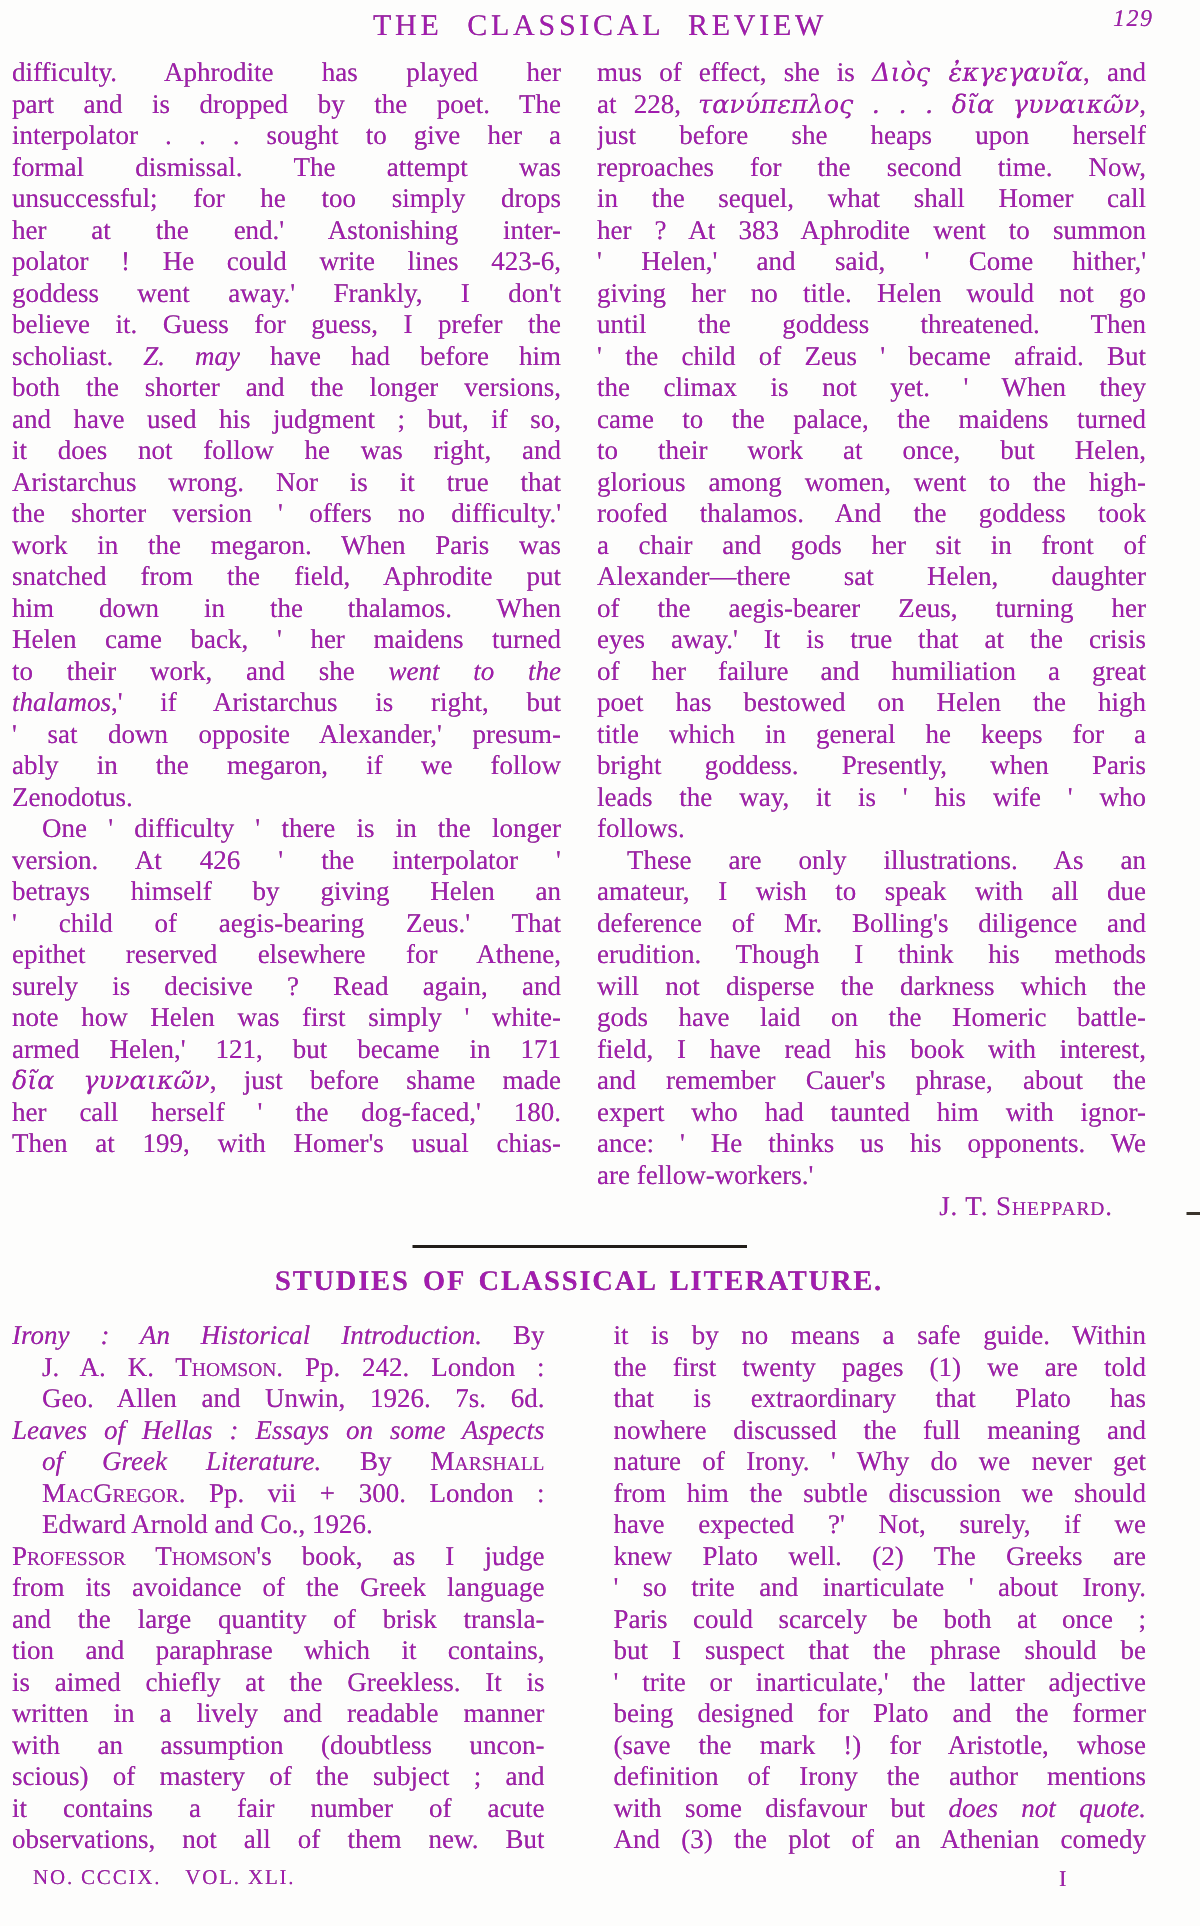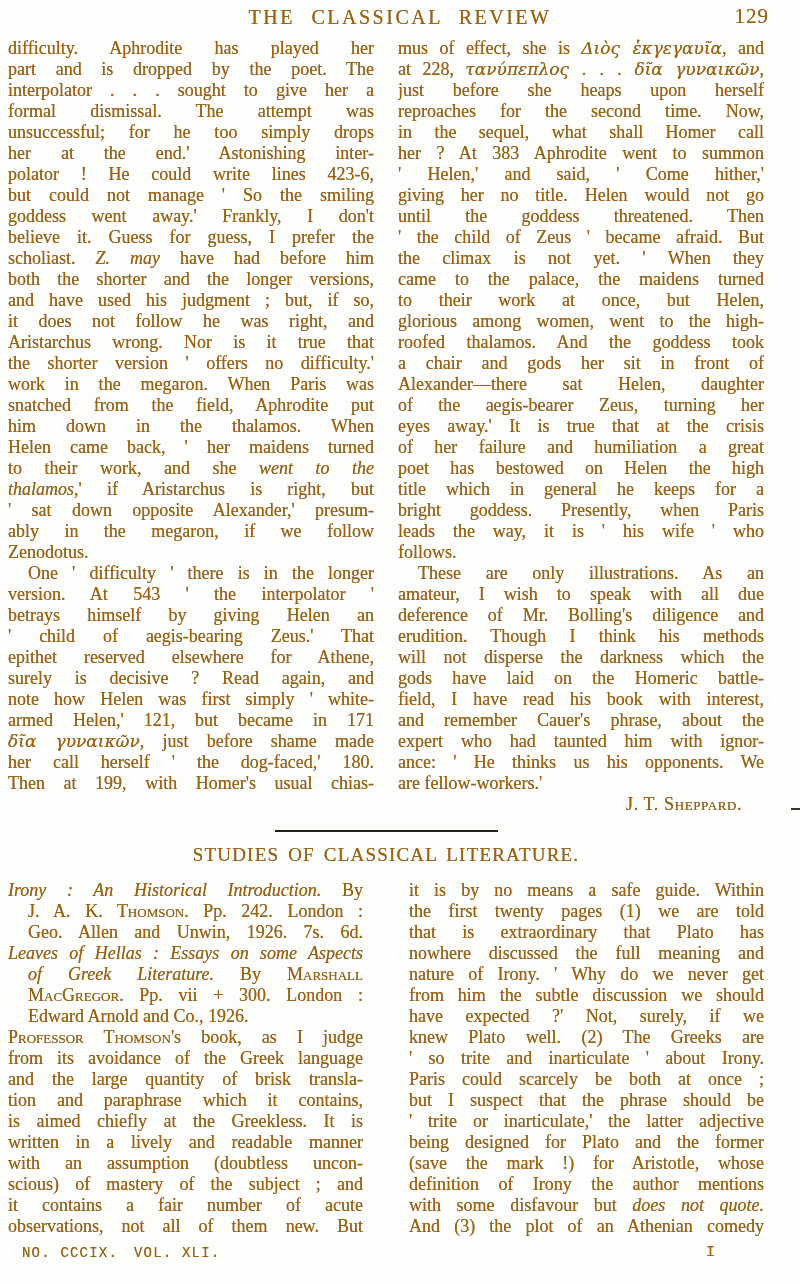--- a/index.html
+++ b/index.html
@@ -1,30 +1,30 @@
 <!DOCTYPE html>
 <html><head>
 <meta charset="utf-8">
 <style>
   html,body { margin:0; padding:0; }
   .page {
     position: relative;
     width: 800px; height: 1284px;
     background: #fdfdfc;
     font-family: "Liberation Serif", serif;
-    color: #a16207;
+    color: #a21caf;
     overflow: hidden;
     text-shadow: 0 0 0.4px rgba(25,18,10,0.55);
   }
   .pg-header { position: relative; height: 24px; padding-top: 5px; }
   .pg-title {
     text-align: center; font-size: 20px; line-height: 24px;
     letter-spacing: 2.5px; word-spacing: 9px;
   }
-  .pg-number { position: absolute; top: 4px; right: 31px; font-size: 21px; letter-spacing: 1px; }
+  .pg-number { position: absolute; top: 4px; right: 31px; font-size: 16px; letter-spacing: 1px; font-style: italic; }
 
   .textblock { margin-left: 8px; width: 756px; }
   .cols { display: flex; gap: 24px; }
   .cols.a1 { margin-top: 9px; }
   .cols.a2 { margin-top: 14px; gap: 46px; }
   .col { width: 366px; }
 
   .ln {
     height: 21px; line-height: 21px; font-size: 18px;
     text-align: justify; text-align-last: justify;
@@ -35,26 +35,26 @@
   .ln.first { text-indent: 20px; }
   .ln.hang { padding-left: 20px; }
   .ln.right { text-align: right; text-align-last: right; padding-right: 22px; letter-spacing: 0.6px; }
   .i  { font-style: italic; }
   .g  { font-style: italic; font-family: "DejaVu Serif", serif; font-size: 17px; }
   .sc { font-variant: small-caps; }
 
   .divider { width: 223px; height: 2px; background: #221e19; margin: 15px auto 0 auto; }
   .section-heading {
     margin: 11px 0 0 0; text-align: center;
-    font-size: 19px; line-height: 23px; font-weight: 400;
+    font-size: 19px; line-height: 23px; font-weight: 700;
     letter-spacing: 1.2px; word-spacing: 3px;
   }
 
   .pg-footer { position: relative; margin-top: 8px; margin-left: 14px; height: 18px;
-    font-size: 14px; line-height: 16px; letter-spacing: 1.2px; font-family: Liberation Mono, monospace; }
+    font-size: 14px; line-height: 16px; letter-spacing: 1.2px; }
   .foot-no { margin-right: 16px; }
   .sig-mark { position: absolute; left: 684px; top: 0; font-size: 15px; letter-spacing: 0; }
   .scan-dash { position: absolute; left: 791px; top: 808px; width: 9px; height: 2px; background: #3a342c; }
 </style>
 </head>
 <body>
 
 <div class="page">
 
   <div class="pg-header">
@@ -66,40 +66,39 @@
 
     <div class="cols a1">
       <div class="col">
           <div class="ln">difficulty. Aphrodite has played her</div>
           <div class="ln">part and is dropped by the poet. The</div>
           <div class="ln">interpolator . . . sought to give her a</div>
           <div class="ln">formal dismissal. The attempt was</div>
           <div class="ln">unsuccessful; for he too simply drops</div>
           <div class="ln">her at the end.' Astonishing inter-</div>
           <div class="ln">polator ! He could write lines 423-6,</div>
-          <div class="ln">but could not manage ' So the smiling</div>
           <div class="ln">goddess went away.' Frankly, I don't</div>
           <div class="ln">believe it. Guess for guess, I prefer the</div>
           <div class="ln">scholiast. <span class="i">Z. may</span> have had before him</div>
           <div class="ln">both the shorter and the longer versions,</div>
           <div class="ln">and have used his judgment ; but, if so,</div>
           <div class="ln">it does not follow he was right, and</div>
           <div class="ln">Aristarchus wrong. Nor is it true that</div>
           <div class="ln">the shorter version ' offers no difficulty.'</div>
           <div class="ln">work in the megaron. When Paris was</div>
           <div class="ln">snatched from the field, Aphrodite put</div>
           <div class="ln">him down in the thalamos. When</div>
           <div class="ln">Helen came back, ' her maidens turned</div>
           <div class="ln">to their work, and she <span class="i">went to the</span></div>
           <div class="ln"><span class="i">thalamos</span>,' if Aristarchus is right, but</div>
           <div class="ln">' sat down opposite Alexander,' presum-</div>
           <div class="ln">ably in the megaron, if we follow</div>
           <div class="ln end">Zenodotus.</div>
           <div class="ln first">One ' difficulty ' there is in the longer</div>
-          <div class="ln">version. At 543 ' the interpolator '</div>
+          <div class="ln">version. At 426 ' the interpolator '</div>
           <div class="ln">betrays himself by giving Helen an</div>
           <div class="ln">' child of aegis-bearing Zeus.' That</div>
           <div class="ln">epithet reserved elsewhere for Athene,</div>
           <div class="ln">surely is decisive ? Read again, and</div>
           <div class="ln">note how Helen was first simply ' white-</div>
           <div class="ln">armed Helen,' 121, but became in 171</div>
           <div class="ln"><span class="g">δῖα γυναικῶν</span>, just before shame made</div>
           <div class="ln">her call herself ' the dog-faced,' 180.</div>
           <div class="ln">Then at 199, with Homer's usual chias-</div>
         </div>

